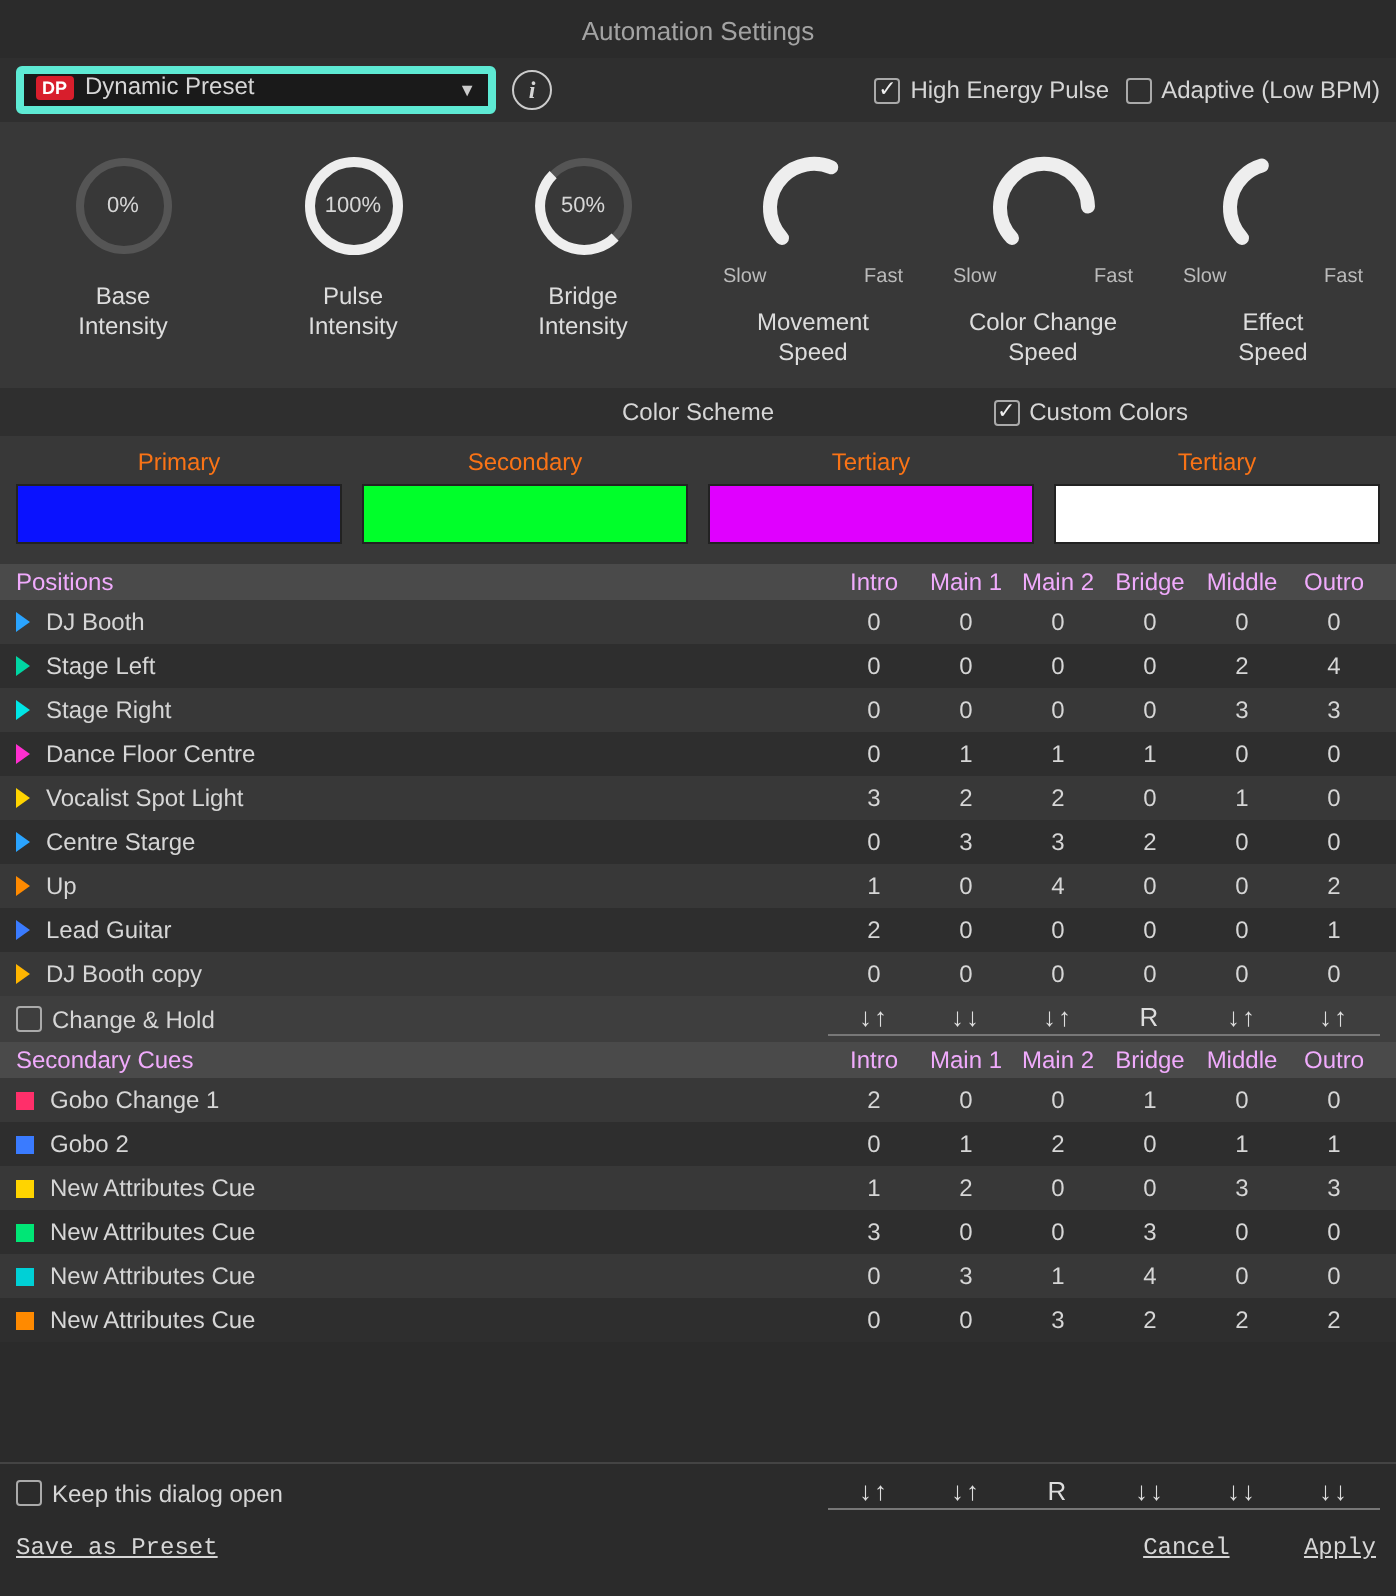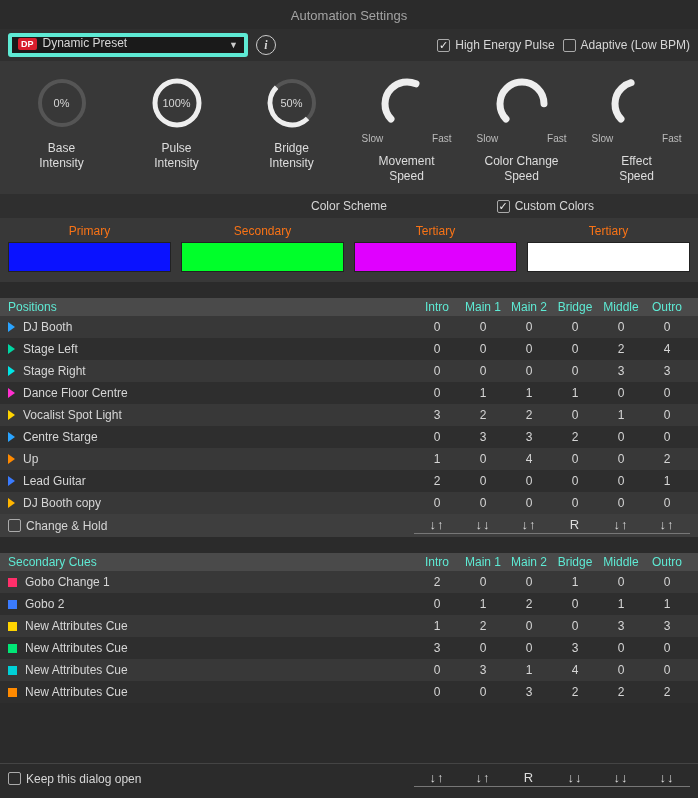--- a/index.html
+++ b/index.html
@@ -152,22 +152,21 @@
     width: 100%;
     height: 30px;
     border: 1px solid #222;
   }
   .table-hdr {
     display: flex;
     align-items: center;
     background: #4a4a4a;
     padding: 2px 8px;
     font-size: 12px;
-    color: #5eead4;
-    margin-top: 16px;
+    color: #f0abfc;
   }
   .col-name { flex: 1; }
   .col-num {
     width: 46px;
     text-align: center;
   }
   .table-row {
     display: flex;
     align-items: center;
     padding: 2px 8px;

